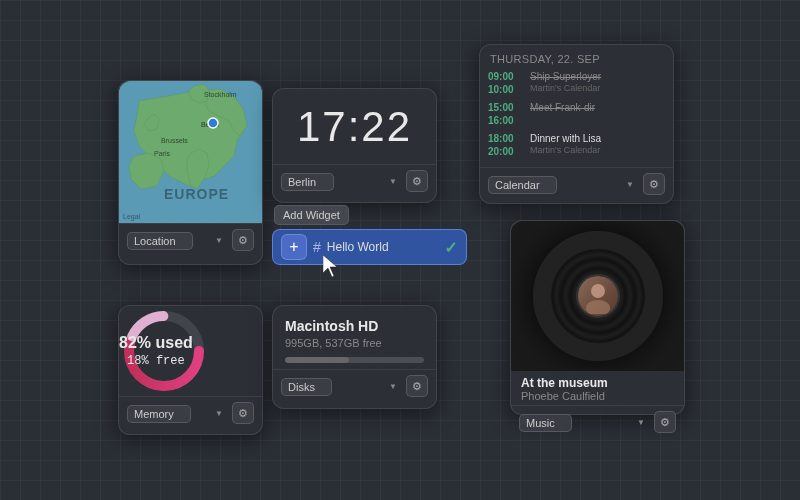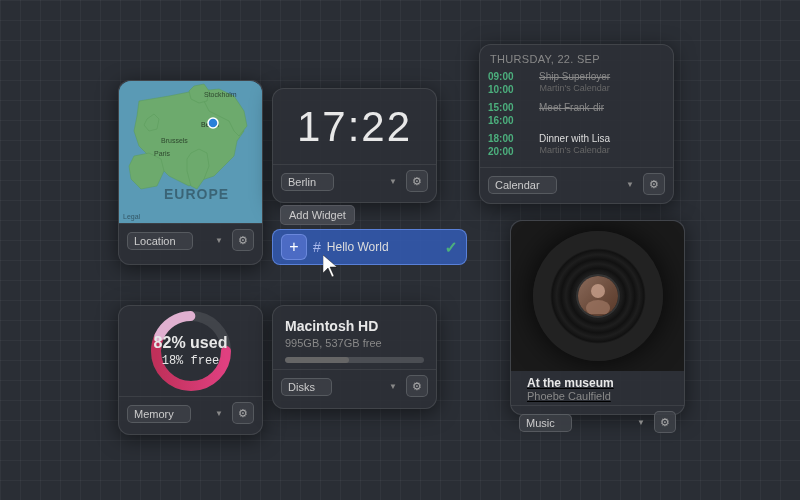--- a/index.html
+++ b/index.html
@@ -116,21 +116,21 @@
     }
 
     .cal-events {
       padding: 0 8px 4px;
     }
 
     .cal-event {
       display: flex;
       align-items: flex-start;
       margin-bottom: 5px;
-      gap: 19px;
+      gap: 10px;
     }
 
     .cal-time {
       font-size: 10px;
       color: #4caf7d;
       font-weight: 600;
       min-width: 32px;
       line-height: 1.3;
     }
 
@@ -141,35 +141,34 @@
     }
 
     .cal-title.strikethrough {
       text-decoration: line-through;
       color: #888;
     }
 
     .cal-sub {
       font-size: 9px;
       color: #666;
-      text-align: center;
     }
 
     
     #widget-memory {
       left: 118px;
       top: 305px;
       width: 145px;
       height: 130px;
     }
 
     .donut-area {
       display: flex;
       align-items: center;
-      justify-content: center;
+      justify-content: flex-start;
       height: 90px;
       position: relative;
     }
 
     .donut-text {
       position: absolute;
       text-align: center;
       line-height: 1.3;
     }
 
@@ -272,22 +271,21 @@
     .vinyl-photo {
       width: 100%;
       height: 100%;
       background: linear-gradient(135deg, #8a6a5a 0%, #7a5a4a 30%, #6a4a3a 60%, #5a3a2a 100%);
       display: flex;
       align-items: center;
       justify-content: center;
     }
 
     .music-info {
-      padding: 5px 16px 3px;
-      text-decoration: underline;
+      padding: 5px 10px 3px;
     }
 
     .music-title {
       font-size: 12px;
       font-weight: 600;
       color: #e8e8e8;
     }
 
     .music-artist {
       font-size: 11px;
@@ -305,21 +303,21 @@
       gap: 4px;
     }
 
     .add-widget-label {
       background: rgba(70,73,80,0.95);
       color: #ccc;
       font-size: 11px;
       padding: 3px 8px;
       border-radius: 5px;
       border: 1px solid rgba(255,255,255,0.1);
-      margin-left: 8px;
+      margin-left: 2px;
     }
 
     .add-widget-bar {
       background: rgba(50, 90, 180, 0.85);
       border: 1.5px solid rgba(100,140,230,0.8);
       border-radius: 8px;
       height: 36px;
       width: 195px;
       display: flex;
       align-items: center;

